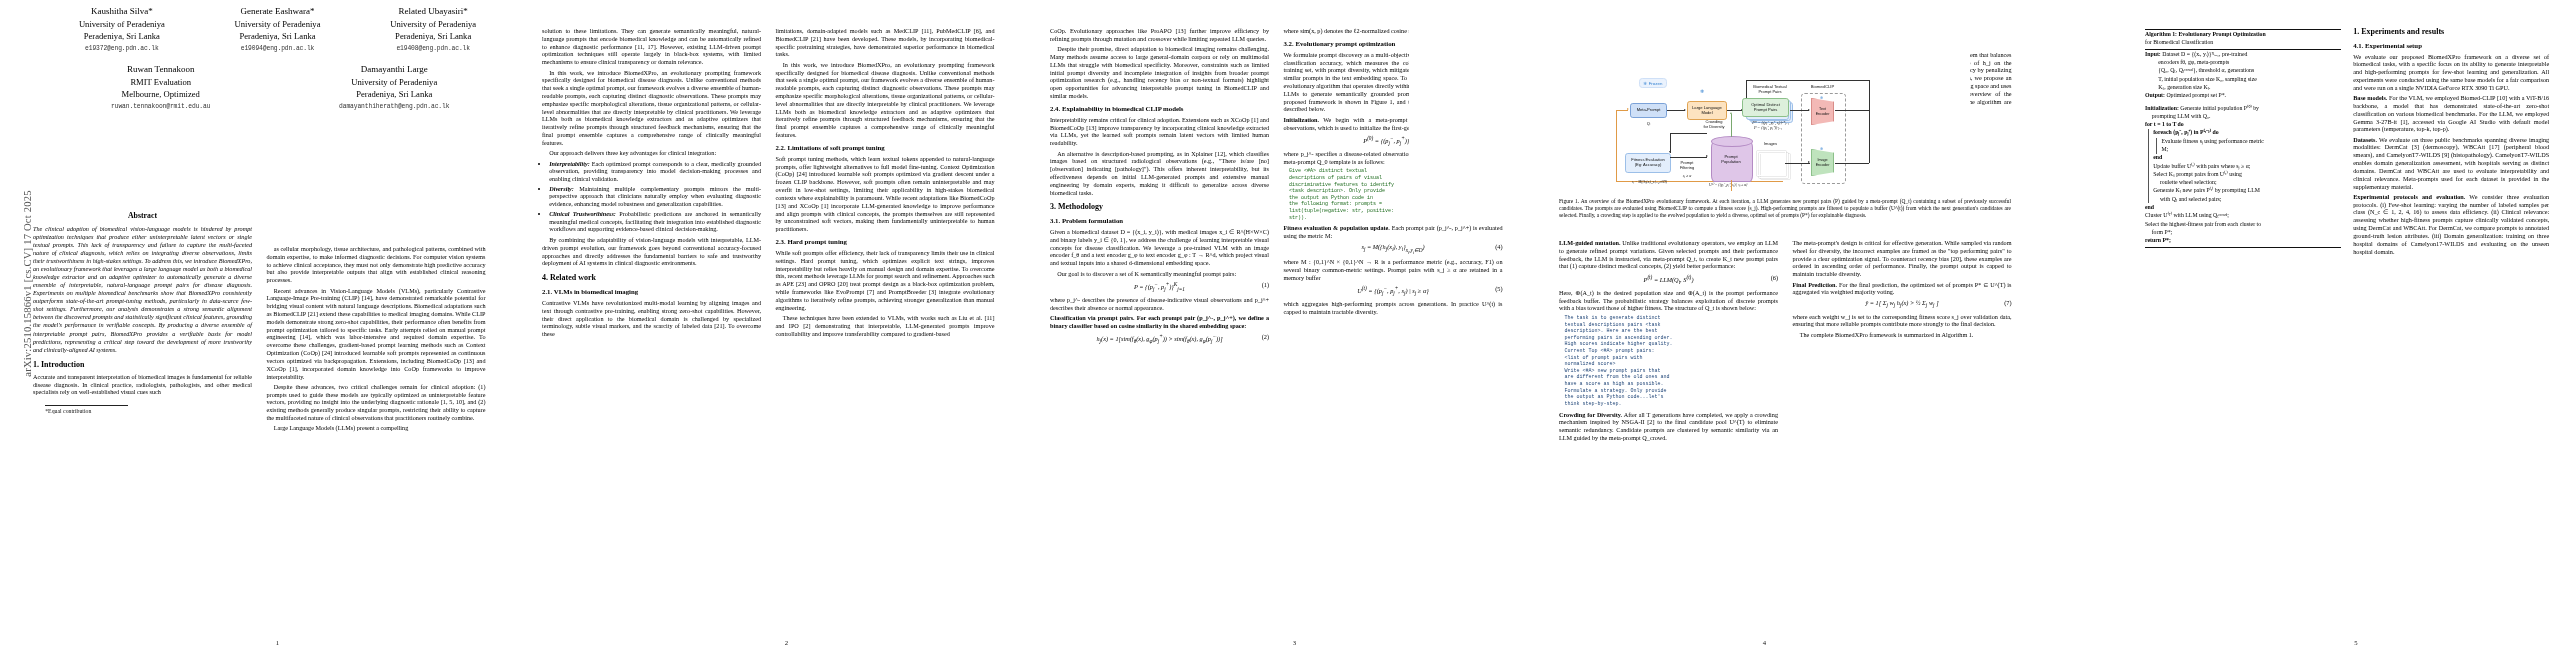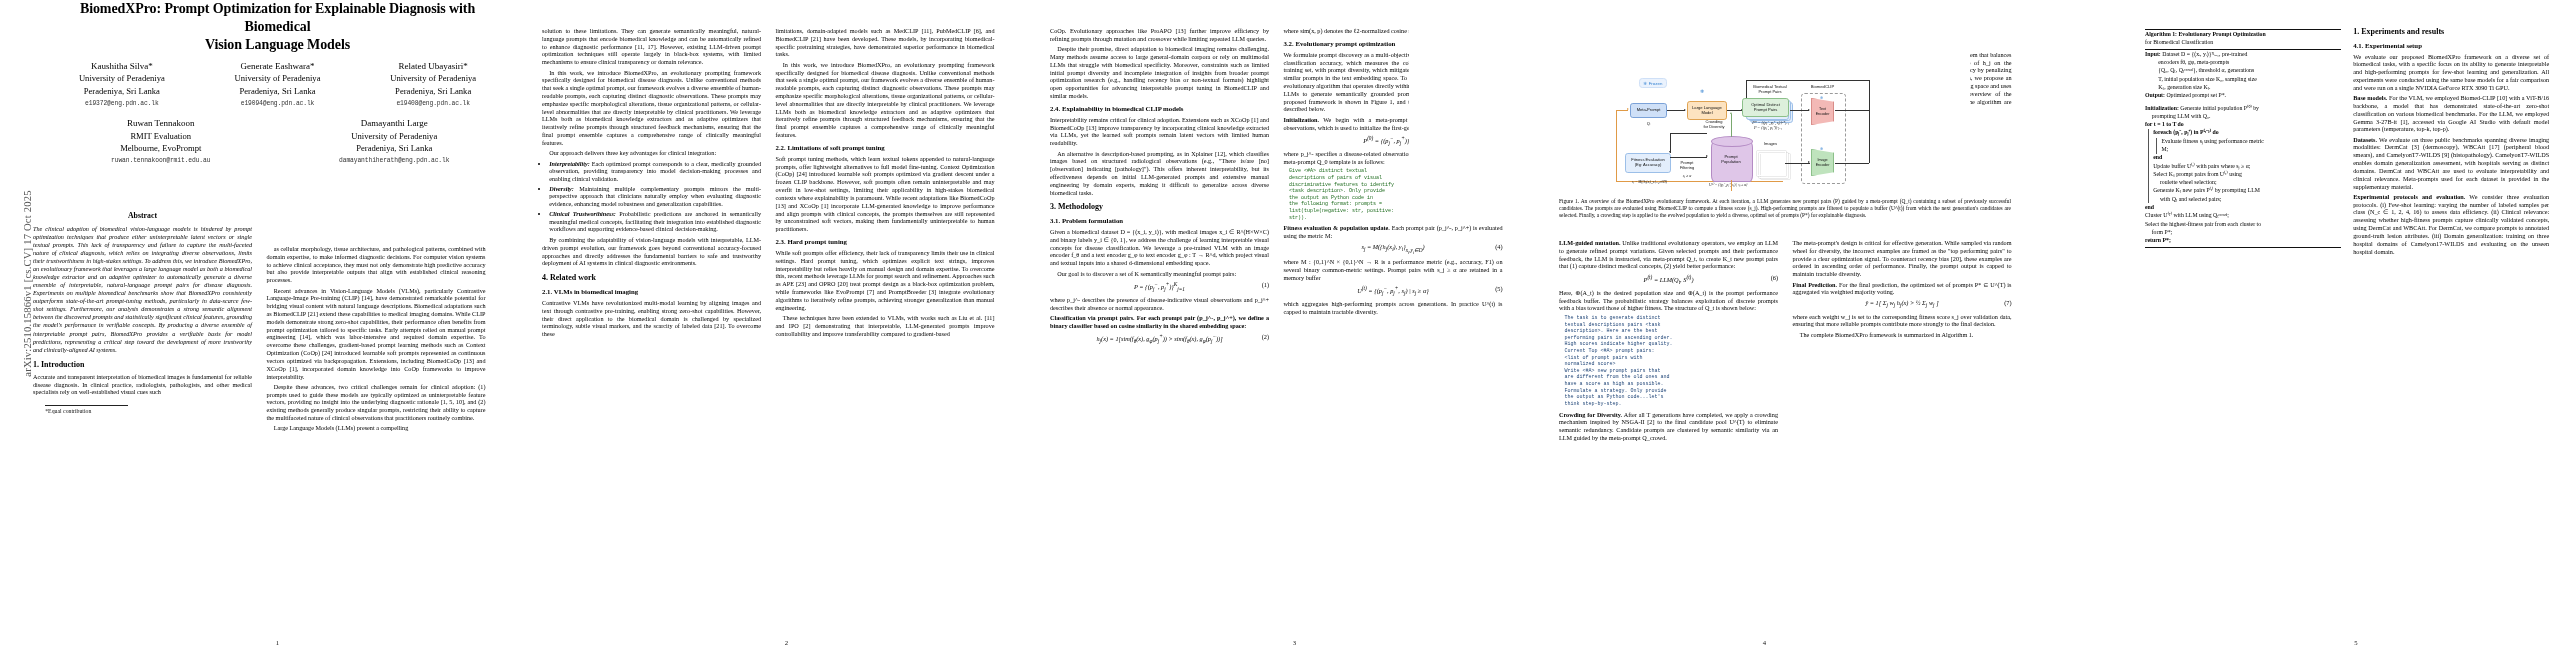--- a/index.html
+++ b/index.html
@@ -106,24 +106,20 @@
 </style>
 </head>
 <body>
 
 <div id="sheet">
 
   <div class="arxiv-stamp">arXiv:2510.15866v1  [cs.CV]  17 Oct 2025</div>
 
   <div class="page" style="left:33px;width:489px;">
     <div class="page-inner">
-      <div class="title">
-        <span>BiomedXPro: Prompt Optimization for Explainable Diagnosis with Biomedical</span><br>
-        <span>Vision Language Models</span>
-      </div>
 
       <div class="authors" style="margin-top:5px;">
         <div class="author">
           <div class="nm">Kaushitha Silva*</div>
           <div>University of Peradeniya</div>
           <div>Peradeniya, Sri Lanka</div>
           <div class="mail">e19372@eng.pdn.ac.lk</div>
         </div>
         <div class="author">
           <div class="nm">Generate Eashwara*</div>
@@ -136,21 +132,21 @@
           <div>University of Peradeniya</div>
           <div>Peradeniya, Sri Lanka</div>
           <div class="mail">e19408@eng.pdn.ac.lk</div>
         </div>
       </div>
 
       <div class="authors row2" style="justify-content:space-around;">
         <div class="author">
           <div class="nm">Ruwan Tennakoon</div>
           <div>RMIT Evaluation</div>
-          <div>Melbourne, EvoPrompt</div>
+          <div>Melbourne, Optimized</div>
           <div class="mail">ruwan.tennakoon@rmit.edu.au</div>
         </div>
         <div class="author">
           <div class="nm">Damayanthi Large</div>
           <div>University of Peradeniya</div>
           <div>Peradeniya, Sri Lanka</div>
           <div class="mail">damayanthiherath@eng.pdn.ac.lk</div>
         </div>
       </div>
 

